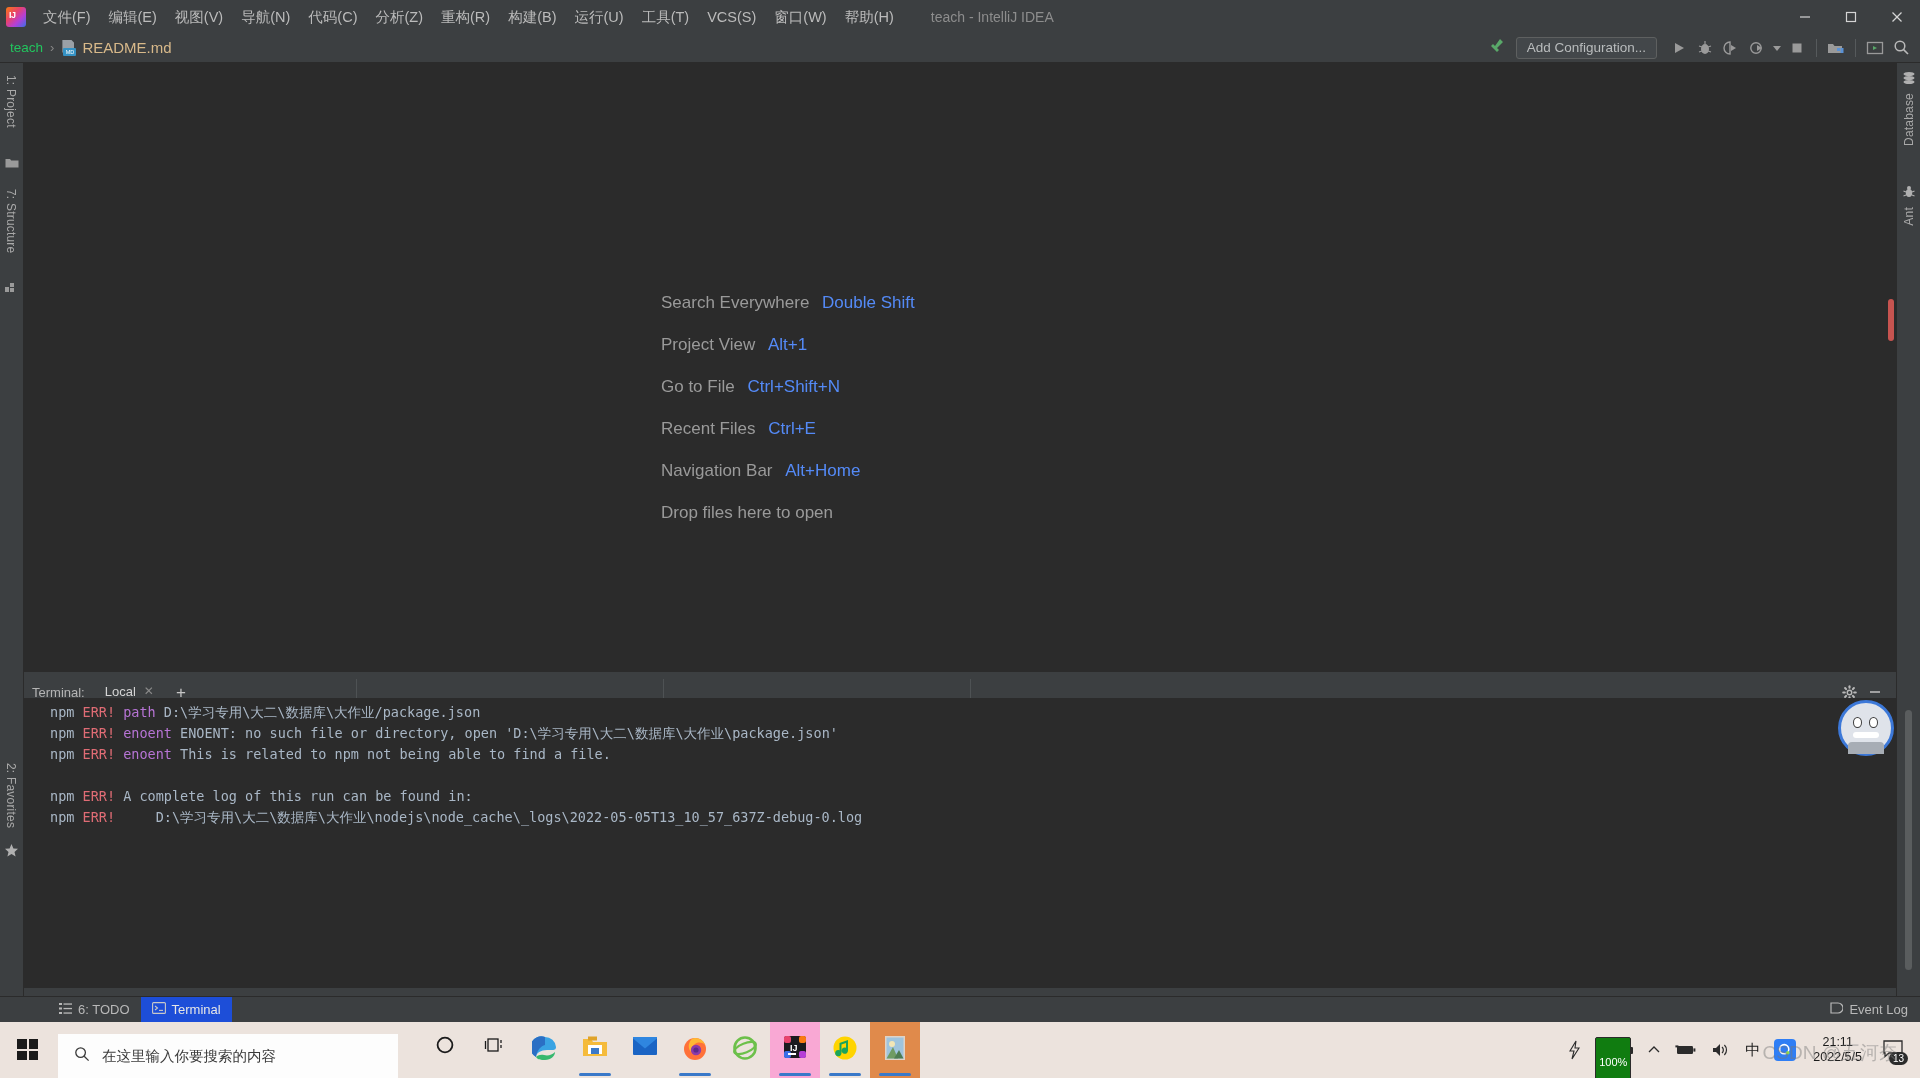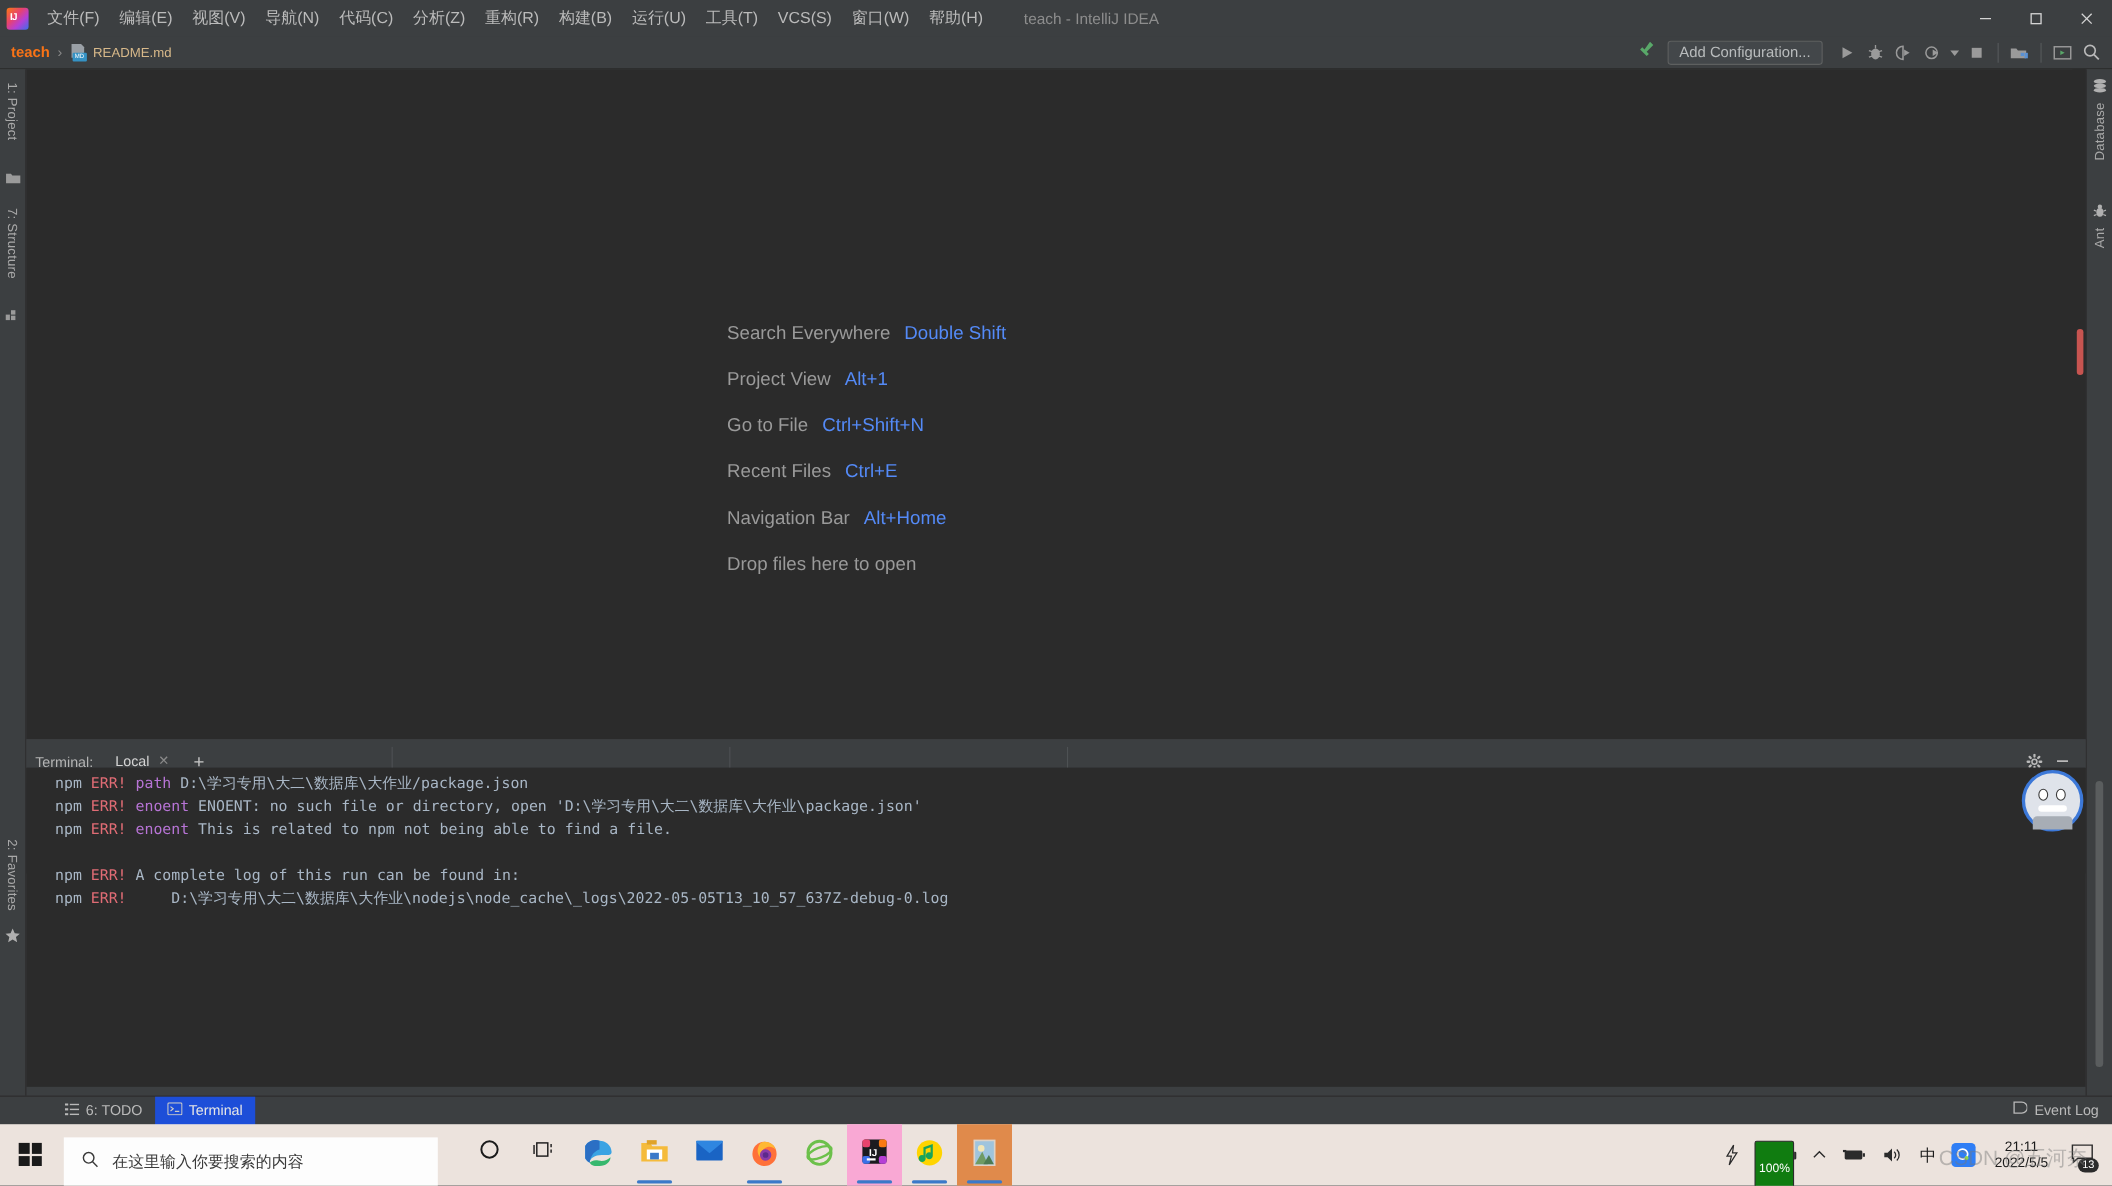--- a/index.html
+++ b/index.html
@@ -43,36 +43,36 @@
   }
   .wincontrol svg { display: block; }
 
   
   .toolbar {
     position: absolute; top: 33px; left: 0; width: 1920px; height: 30px;
     background: #3c3f41; display: flex; align-items: center;
     border-bottom: 1px solid #2b2b2b;
   }
   .breadcrumb { display: flex; align-items: center; padding-left: 10px; }
-  .bc-proj { font-size: 13.5px; color: #f97316; font-weight: bold; text-align: center; }
+  .bc-proj { font-size: 13.5px; color: #22c55e; font-weight: normal; text-align: center; }
   .bc-sep { font-size: 13px; color: #888; margin: 0 7px; }
   .md-icon {
     width: 15px; height: 16px; position: relative; margin-right: 6px; flex: none;
   }
   .md-icon .page {
     position: absolute; left: 1px; top: 0; width: 12px; height: 13px;
     background: #9aa0a6; clip-path: polygon(0 0, 72% 0, 100% 26%, 100% 100%, 0 100%);
   }
   .md-icon .badge {
     position: absolute; left: 2px; bottom: 0px; width: 13px; height: 8px;
     background: #3592c4; border-radius: 1px;
     font-size: 5.5px; color: #fff; text-align: center; line-height: 8px;
     font-family: "Liberation Sans", sans-serif; letter-spacing: -0.2px;
   }
-  .bc-file { font-size: 12px; color: #d8b98a; }
+  .bc-file { font-size: 15px; color: #d8b98a; }
 
   .tb-right { margin-left: auto; display: flex; align-items: center; padding-right: 6px; }
   .hammer-icon { margin-right: 10px; }
   .add-config {
     height: 22px; min-width: 140px; border: 1px solid #5e6060; border-radius: 3px;
     background: #43474a; color: #b9bcbd; font-size: 13.5px;
     display: flex; align-items: center; padding: 0 10px; margin-right: 9px;
   }
   .tb-ico {
     width: 26px; height: 24px; display: flex; align-items: center; justify-content: center;

